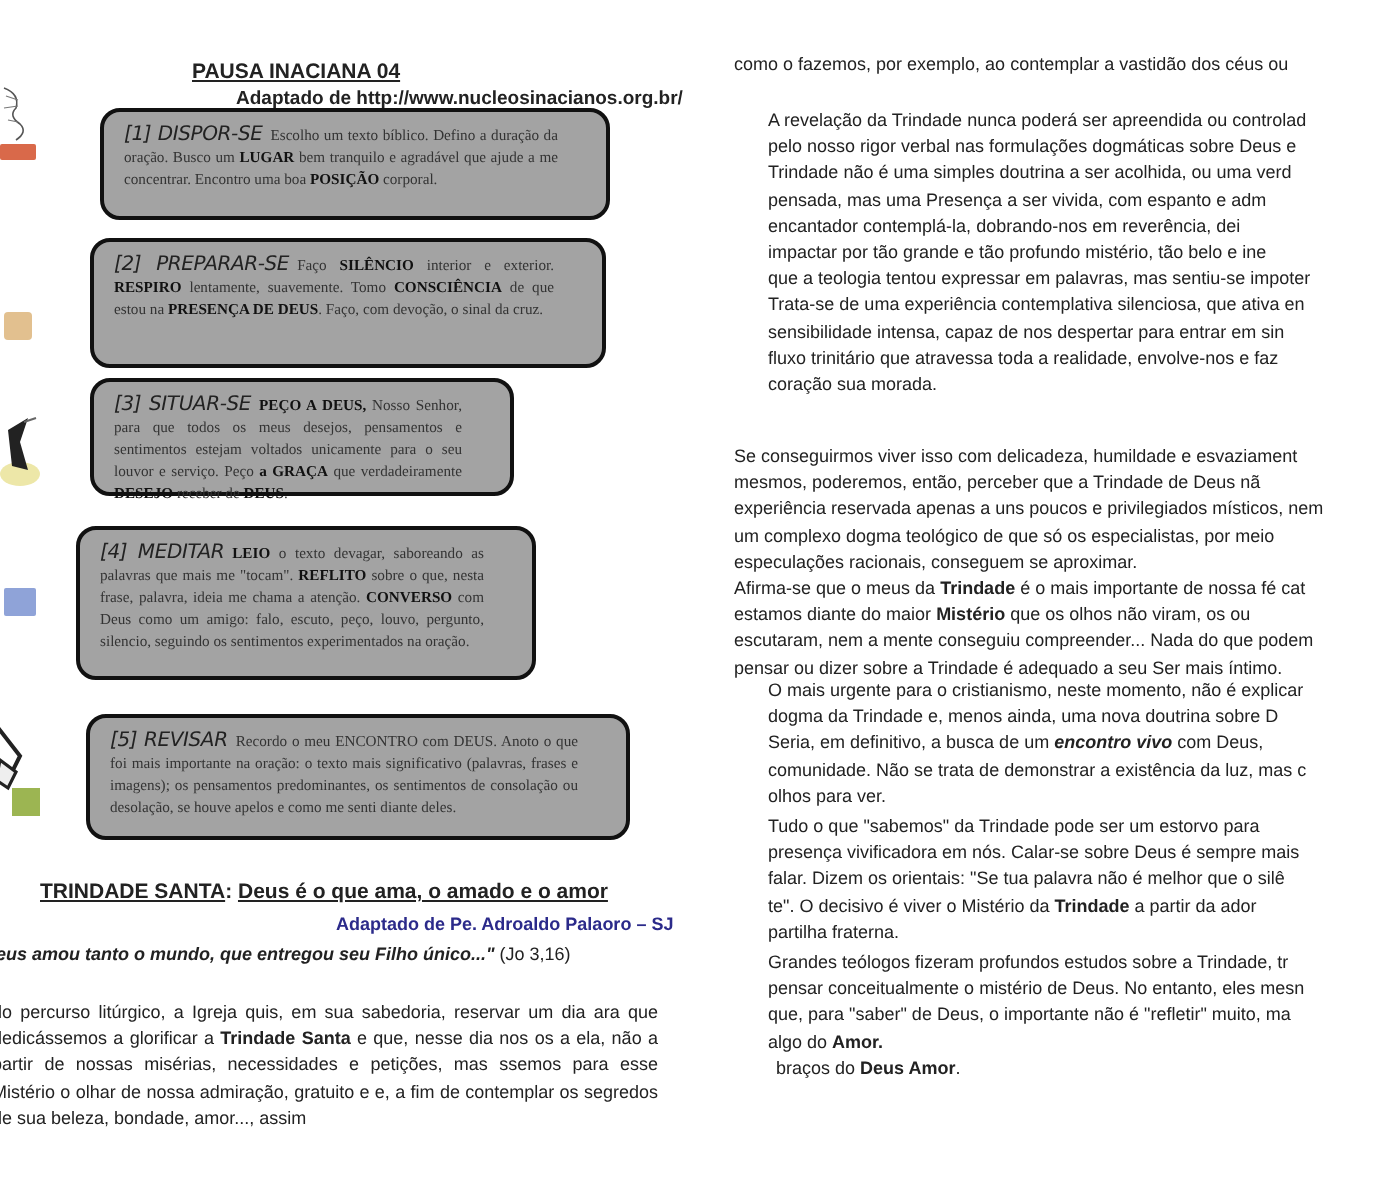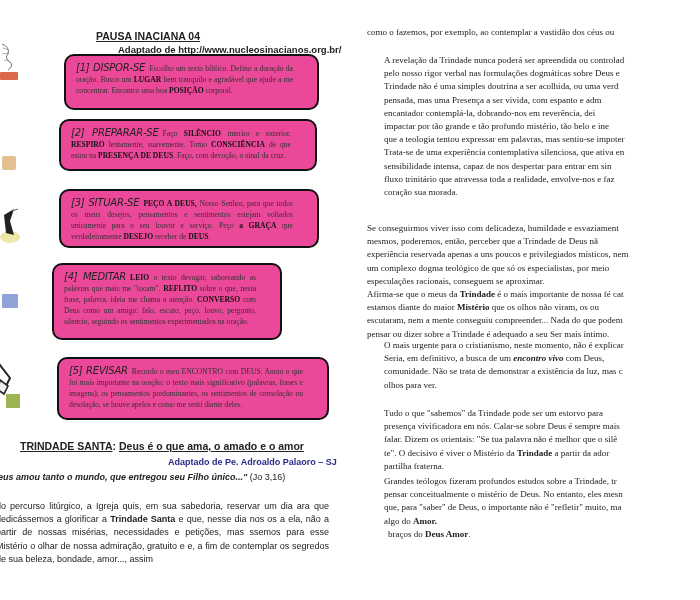--- a/index.html
+++ b/index.html
@@ -12,41 +12,41 @@
   .illus { position: absolute; left: 0; width: 20px; }
   .illus-1 { top: 42px; height: 42px; }
   .illus-2 { top: 150px; height: 25px; }
   .illus-3 { top: 205px; height: 40px; }
   .illus-4 { top: 290px; height: 25px; }
   .illus-5 { top: 350px; height: 60px; }
 
   .hdr-title { position: absolute; left: 96px; top: 30px; font-size: 10.5px; font-weight: bold; text-decoration: underline; color: #222; }
   .hdr-source { position: absolute; left: 118px; top: 44px; font-size: 9.5px; font-weight: bold; color: #222; }
 
-  .step-box { position: absolute; border: 2.4px solid #111; border-radius: 10px; background: #ec4899; padding: 6px 24px 4px 10px;
-    font-family: "Liberation Serif", serif; font-size: 7.6px; line-height: 11px; text-align: justify; color: #333; margin-left: 14px; }
+  .step-box { position: absolute; border: 2.4px solid #111; border-radius: 10px; background: #a3a3a3; padding: 6px 24px 4px 10px;
+    font-family: "Liberation Serif", serif; font-size: 7.6px; line-height: 11px; text-align: justify; color: #333; }
   .step-box b { color: #111; }
   .step-name { font-family: "DejaVu Sans", sans-serif; font-style: italic; font-size: 10px; color: #222; letter-spacing: -0.2px; margin-right: 4px; }
   .box-1 { left: 50px; top: 54px; width: 255px; height: 56px; }
-  .box-2 { left: 45px; top: 119px; width: 258px; height: 52px; }
-  .box-3 { left: 45px; top: 189px; width: 260px; height: 59px; }
+  .box-2 { left: 45px; top: 119px; width: 258px; height: 65px; }
+  .box-3 { left: 45px; top: 189px; width: 212px; height: 59px; }
   .box-4 { left: 38px; top: 263px; width: 230px; height: 77px; }
   .box-5 { left: 43px; top: 357px; width: 272px; height: 63px; }
 
   .trind-title { position: absolute; left: 20px; top: 440px; font-size: 10.5px; font-weight: bold; color: #222; white-space: nowrap; }
   .trind-title span { text-decoration: underline; }
   .trind-source { position: absolute; left: 168px; top: 457px; font-size: 9px; font-weight: bold; color: #2b2a8a; white-space: nowrap; }
   .verse { position: absolute; left: -2px; top: 472px; font-size: 9px; color: #222; white-space: nowrap; }
   .verse .verse-text { font-weight: bold; font-style: italic; }
 
   .body-par { position: absolute; font-size: 9px; line-height: 13.2px; text-align: justify; color: #222; }
   .body-left { left: -4px; top: 500px; width: 333px; }
 
   .r-par { position: absolute; font-size: 9px; line-height: 13.2px; text-align: justify; color: #222; white-space: nowrap; }
-  .r-par .ln { display: block; font-family: Liberation Serif, serif; }
+  .r-par .ln { display: block; }
   .r1 { left: 17px; top: 26px; }
   .r2 { left: 34px; top: 54px; }
   .r3 { left: 17px; top: 222px; }
   .r4 { left: 17px; top: 288px; }
   .r5 { left: 34px; top: 339px; }
   .r6 { left: 34px; top: 407px; }
   .r7 { left: 34px; top: 475px; }
   .r8 { left: 38px; top: 528px; }
 </style>
 </head>
@@ -130,20 +130,21 @@
       <span class="ln"><span>especulações racionais, conseguem se aproximar.</span></span>
     </div>
   <div class="r-par r4">
       <span class="ln"><span>Afirma-se que o meus da </span><b>Trindade</b><span> é o mais importante de nossa fé cat</span></span>
       <span class="ln"><span>estamos diante do maior </span><b>Mistério</b><span> que os olhos não viram, os ou</span></span>
       <span class="ln"><span>escutaram, nem a mente conseguiu compreender... Nada do que podem</span></span>
       <span class="ln"><span>pensar ou dizer sobre a Trindade é adequado a seu Ser mais íntimo.</span></span>
     </div>
   <div class="r-par r5">
       <span class="ln"><span>O mais urgente para o cristianismo, neste momento, não é explicar</span></span>
+      <span class="ln"><span>dogma da Trindade e, menos ainda, uma nova doutrina sobre D</span></span>
       <span class="ln"><span>Seria, em definitivo, a busca de um </span><b style="font-style: italic;">encontro vivo</b><span> com Deus,</span></span>
       <span class="ln"><span>comunidade. Não se trata de demonstrar a existência da luz, mas c</span></span>
       <span class="ln"><span>olhos para ver.</span></span>
     </div>
   <div class="r-par r6">
       <span class="ln"><span>Tudo o que "sabemos" da Trindade pode ser um estorvo para</span></span>
       <span class="ln"><span>presença vivificadora em nós. Calar-se sobre Deus é sempre mais</span></span>
       <span class="ln"><span>falar. Dizem os orientais: "Se tua palavra não é melhor que o silê</span></span>
       <span class="ln"><span>te". O decisivo é viver o Mistério da </span><b>Trindade</b><span> a partir da ador</span></span>
       <span class="ln"><span>partilha fraterna.</span></span>

